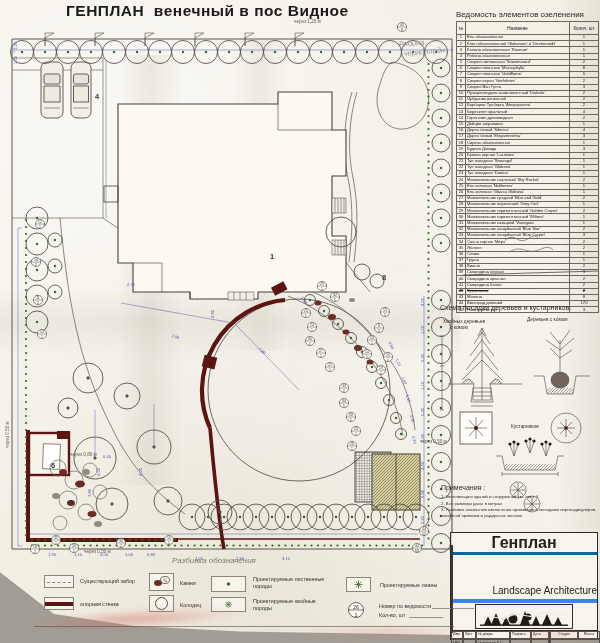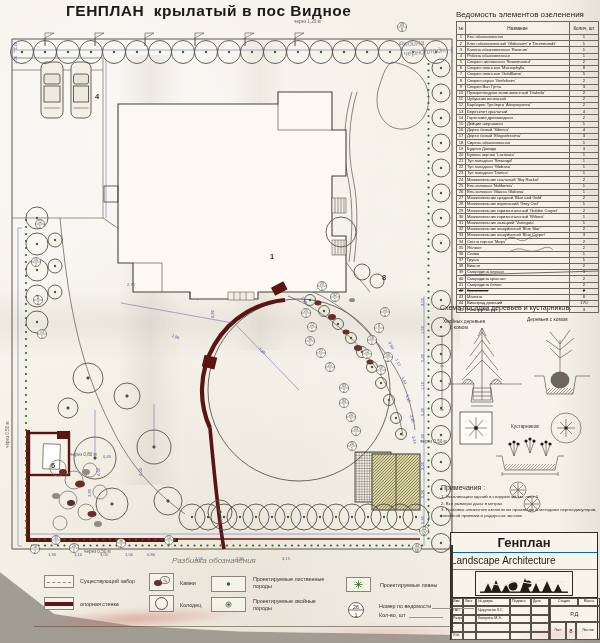--- a/index.html
+++ b/index.html
@@ -51,24 +51,24 @@
   .sch3{left:527px;top:317px;} .sch4{left:511px;top:424px;}
 
   
   #notes{position:absolute;left:441px;top:484px;width:156px;color:#2e2c27;}
   #notes .n-title{font-size:7px;margin-bottom:3px;}
   #notes .n-item{font-size:4.3px;line-height:1.3;margin-bottom:1px;}
 
   
   #titleblock{position:absolute;left:450px;top:532px;width:148px;height:108px;
      border:1.6px solid #2e2b26;background:#f7f4ec;box-sizing:border-box;color:#23211d;}
-  .tb-r1{height:19px;line-height:19px;text-align:center;font-size:13px;font-weight:600;
-     border-bottom:1px solid #0369a1;}
-  .tb-r2{height:16px;line-height:16px;text-align:left;font-size:10px;
-     border-bottom:1px solid #3b82f6;}
+  .tb-r1{height:19px;line-height:19px;text-align:center;font-size:16px;font-weight:600;
+     border-bottom:3px solid #0369a1;}
+  .tb-r2{height:16px;line-height:16px;text-align:right;font-size:10px;
+     border-bottom:4px solid #3b82f6;margin-top:28px;}
   .tb-logo{height:27px;border-bottom:1px solid #2e2b26;display:flex;align-items:center;justify-content:center;}
   .tb-logo .lg-box{width:96px;height:23px;border:1px solid #2e2b26;display:block;}
   .tb-grid{display:flex;height:42px;}
   .tb-left{width:98px;display:flex;flex-direction:column;border-right:0.6px solid #44413a;}
   .tb-row{display:flex;flex:1;}
   .tb-c{border:0.4px solid #55524a;font-size:3.5px;line-height:1;display:flex;align-items:center;
      padding-left:1px;overflow:hidden;white-space:nowrap;box-sizing:border-box;}
   .w1{width:12px;} .w2{width:13px;} .w3{width:34px;} .w4{width:21px;} .w5{width:18px;}
   .tb-right{width:50px;display:flex;flex-direction:column;}
   .tb-sh{display:flex;height:8px;}
@@ -94,21 +94,21 @@
 </head>
 <body>
 
 <div id="stage">
   <div class="paper"></div>
   <div class="wr wr1"></div>
   <div class="wr wr2"></div>
   <div class="wr wr3"></div>
   <div class="wr wr4"></div>
 
-  <h1 id="title">ГЕНПЛАН  крылатый в пос Видное</h1>
+  <h1 id="title">ГЕНПЛАН  венечный в пос Видное</h1>
 
   <svg id="plan" width="458" height="562" viewBox="0 0 458 562">
     <defs>
       <pattern id="olv" width="3" height="3" patternUnits="userSpaceOnUse">
         <path d="M0,3L3,0" stroke="#7e7a52" stroke-width="0.8"></path>
       </pattern>
       <pattern id="grid" width="2.6" height="2.6" patternUnits="userSpaceOnUse">
         <path d="M0,0H2.6M0,0V2.6" stroke="#2a2721" stroke-width="0.55"></path>
       </pattern>
     </defs>

